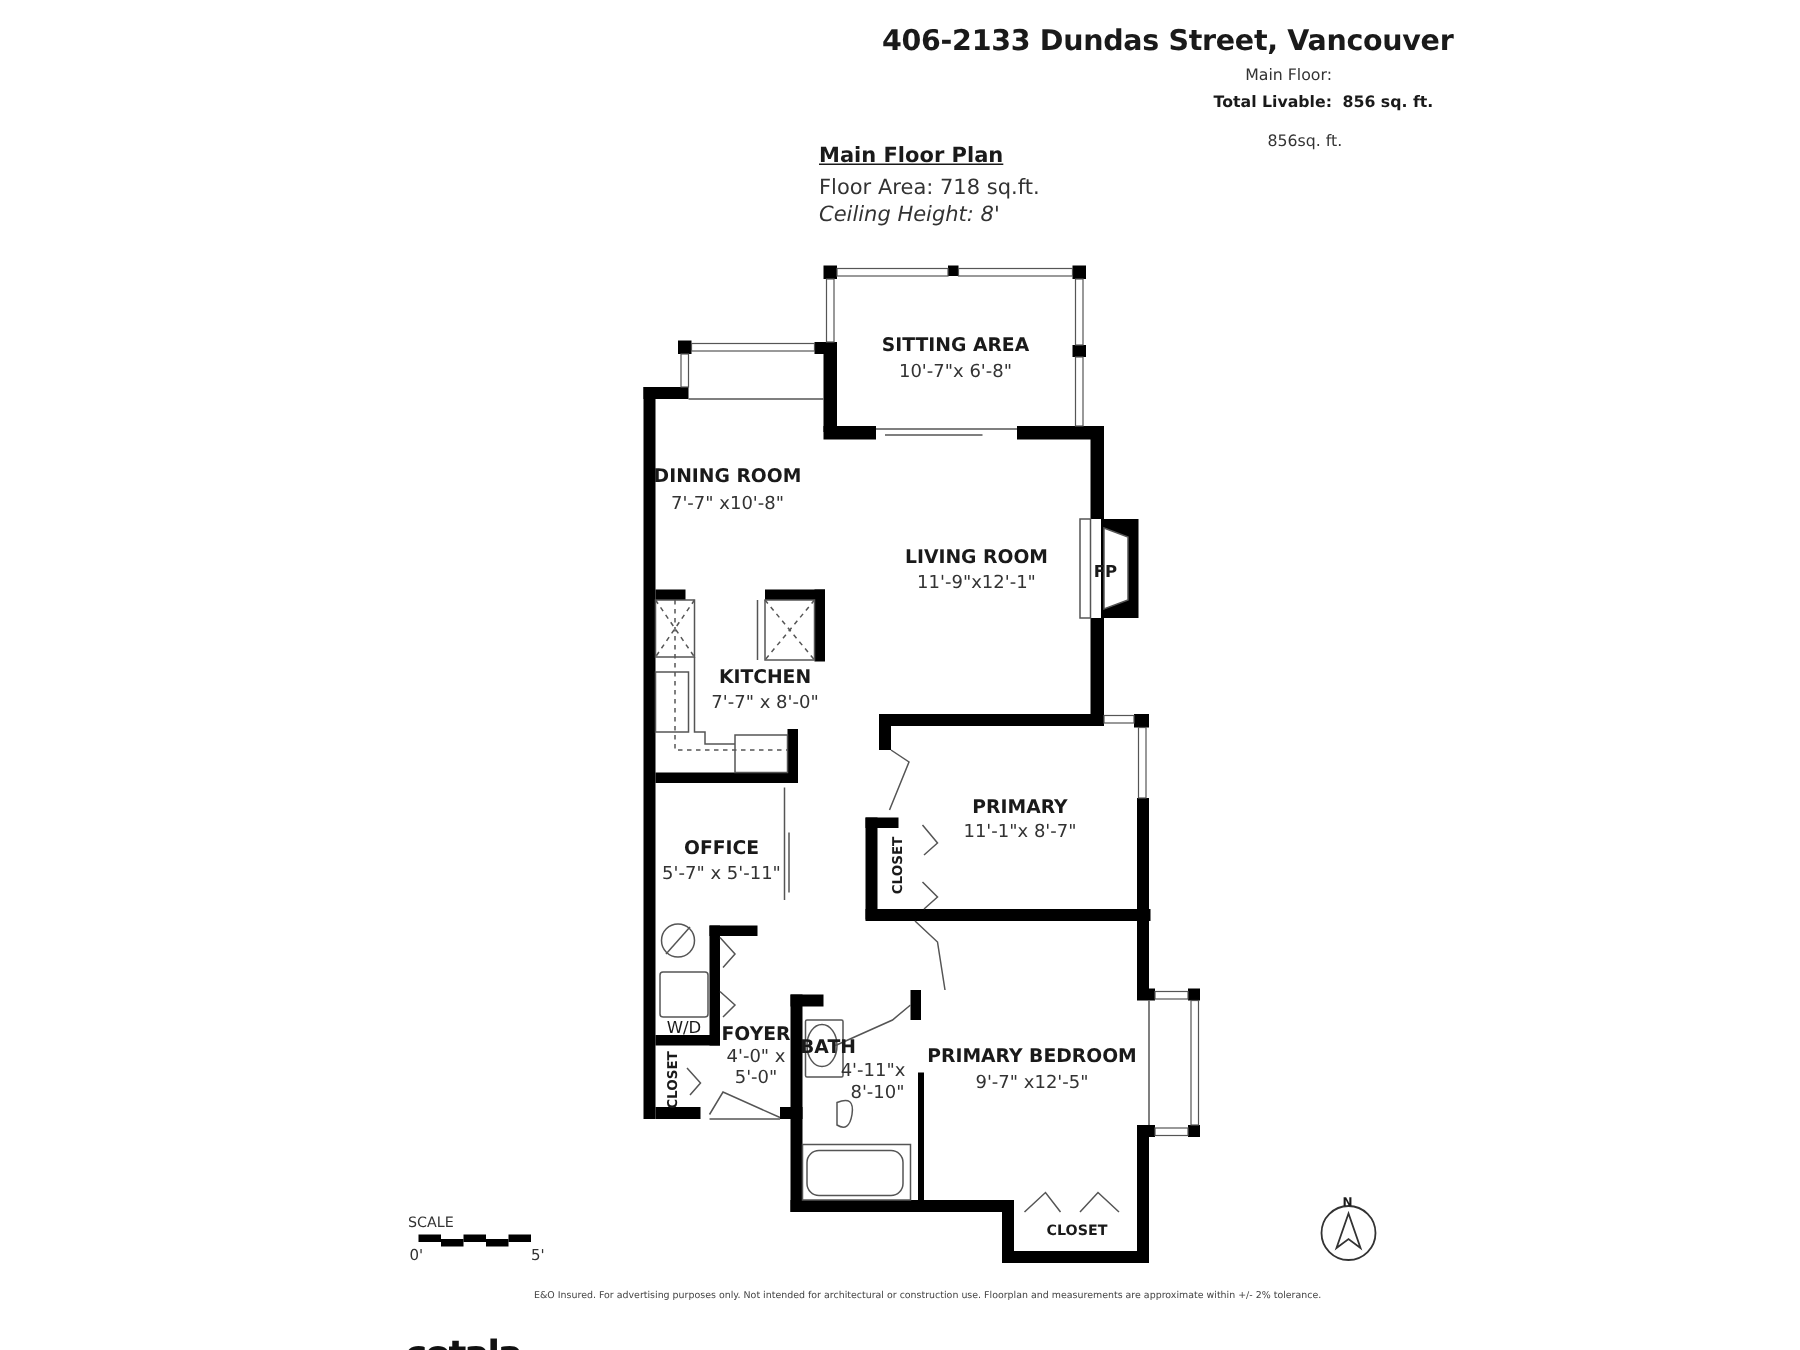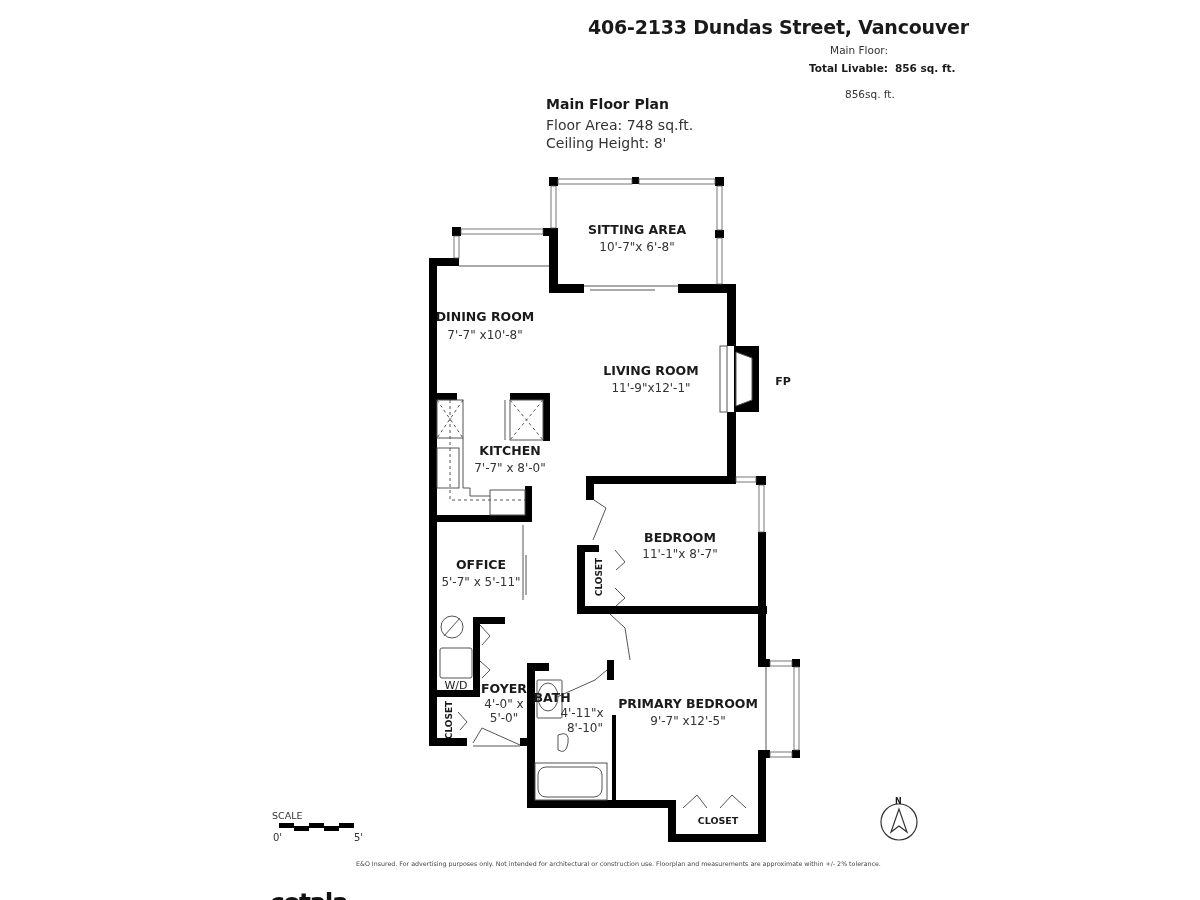--- a/index.html
+++ b/index.html
@@ -2,21 +2,21 @@
 <html><head>
 <meta charset="utf-8">
 <style>
   html, body { margin:0; padding:0; background:#ffffff; }
   body { width:1200px; height:900px; position:relative; overflow:hidden; font-family:"DejaVu Sans", sans-serif; color:#1a1a1a; }
   .abs { position:absolute; }
   .hdr-title { left:588px; top:16px; font-size:19px; font-weight:bold; letter-spacing:-0.2px; white-space:nowrap; }
   .hdr-row { font-size:10.5px; white-space:nowrap; }
   .hdr-label { position:absolute; width:120px; text-align:right; }
   .hdr-val { position:absolute; }
-  .plan-title { left:546px; top:96px; font-size:14px; font-weight:bold; white-space:nowrap; }
+  .plan-title { left:546px; top:96px; font-size:14px; font-weight:bold; text-decoration:underline; white-space:nowrap; }
   .plan-line { left:546px; font-size:14px; color:#333; white-space:nowrap; }
   .room-name { font-size:12.5px; font-weight:bold; white-space:nowrap; text-align:left; transform:translateX(-50%); color:#1a1a1a; }
   .room-dim { font-size:12px; white-space:nowrap; text-align:center; transform:translateX(-50%); color:#333; }
   .closet-v { font-size:9px; font-weight:bold; transform-origin:center; transform:translate(-50%,-50%) rotate(-90deg); white-space:nowrap; }
   .closet-h { font-size:9.5px; font-weight:bold; white-space:nowrap; transform:translateX(-50%); }
   .fp { font-size:11px; font-weight:bold; transform:translate(-50%,-50%); }
   .wd { font-size:11px; transform:translate(-50%,-50%); }
   .scale-label { left:272px; top:810px; font-size:9.5px; color:#333; }
   .scale-tick { font-size:10px; color:#333; }
   .logo { left:270px; top:848px; font-size:25px; font-weight:bold; letter-spacing:-1.5px; color:#111;margin-top:40px; }
@@ -30,22 +30,22 @@
 <div class="abs hdr-row" style="left:0;top:44px;width:1200px;">
   <span class="hdr-label" style="left:768px;color:#333;">Main Floor:</span>
   <span class="hdr-val" style="left:845px;color:#333;margin-top:44px;">856sq. ft.</span>
 </div>
 <div class="abs hdr-row" style="left:0;top:62px;width:1200px;font-weight:bold;">
   <span class="hdr-label" style="left:768px;">Total Livable:</span>
   <span class="hdr-val" style="left:895px;">856 sq. ft.</span>
 </div>
 
 <div class="abs plan-title">Main Floor Plan</div>
-<div class="abs plan-line" style="top:117px;">Floor Area: 748 sq.ft.</div>
-<div class="abs plan-line" style="top:135px;">Ceiling Height: 8'</div>
+<div class="abs plan-line" style="top:117px;">Floor Area: 718 sq.ft.</div>
+<div class="abs plan-line" style="top:135px;font-style:italic;">Ceiling Height: 8'</div>
 
 <svg width="1200" height="900" viewBox="0 0 1200 900">
   <g fill="#000">
 
     <rect x="549" y="177" width="9" height="9"></rect>
     <rect x="715" y="177" width="9" height="9"></rect>
     <rect x="632" y="177" width="7" height="7"></rect>
     <rect x="715" y="230" width="9" height="8"></rect>
     <rect x="549" y="228" width="9" height="60"></rect>
     <rect x="549" y="284" width="35" height="9"></rect>
@@ -182,26 +182,26 @@
 </svg>
 
 <div class="abs room-name" style="left:637px;top:222px;">SITTING AREA</div>
 <div class="abs room-dim" style="left:637px;top:240px;">10'-7"x  6'-8"</div>
 
 <div class="abs room-name" style="left:485px;top:309px;">DINING ROOM</div>
 <div class="abs room-dim" style="left:485px;top:328px;">7'-7" x10'-8"</div>
 
 <div class="abs room-name" style="left:651px;top:363px;">LIVING ROOM</div>
 <div class="abs room-dim" style="left:651px;top:381px;">11'-9"x12'-1"</div>
-<div class="abs fp" style="left:737px;top:381px;margin-left:46px;">FP</div>
+<div class="abs fp" style="left:737px;top:381px;">FP</div>
 
 <div class="abs room-name" style="left:510px;top:443px;">KITCHEN</div>
 <div class="abs room-dim" style="left:510px;top:461px;">7'-7" x  8'-0"</div>
 
-<div class="abs room-name" style="left:680px;top:530px;">BEDROOM</div>
+<div class="abs room-name" style="left:680px;top:530px;">PRIMARY</div>
 <div class="abs room-dim" style="left:680px;top:547px;">11'-1"x  8'-7"</div>
 <div class="abs closet-v" style="left:599px;top:577px;">CLOSET</div>
 
 <div class="abs room-name" style="left:481px;top:557px;">OFFICE</div>
 <div class="abs room-dim" style="left:481px;top:575px;">5'-7" x 5'-11"</div>
 <div class="abs wd" style="left:456px;top:685px;">W/D</div>
 
 <div class="abs room-name" style="left:504px;top:681px;">FOYER</div>
 <div class="abs room-dim" style="left:504px;top:697px;">4'-0" x</div>
 <div class="abs room-dim" style="left:504px;top:711px;">5'-0"</div>

